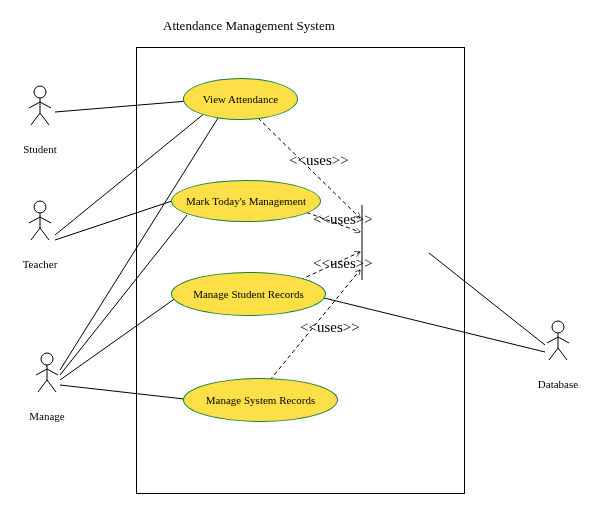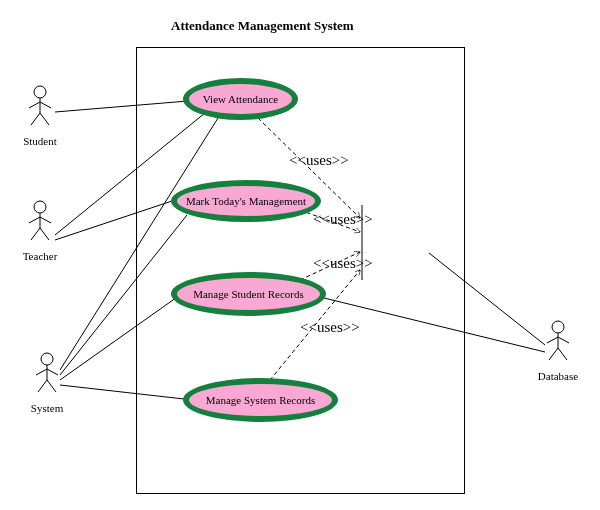--- a/index.html
+++ b/index.html
@@ -13,50 +13,49 @@
     color: #000;
     overflow: hidden;
   }
   .canvas {
     position: relative;
     width: 600px;
     height: 510px;
   }
   .title {
     position: absolute;
-    font-weight: bold;
+    font-weight: normal;
     font-size: 13px;
-    margin-left: 8px;
   }
   .system-box {
     position: absolute;
     border: 1px solid #000;
     background: transparent;
   }
   .actor {
     position: absolute;
     width: 50px;
     text-align: center;
   }
   .actor svg { display: block; margin: 0 auto; }
   .actor-label {
-    margin-top: 8px;
+    margin-top: 16px;
     font-size: 11px;
     font-family: Georgia, serif;
   }
   .usecase {
     position: absolute;
-    border: 6px solid #15803d;
+    border: 1px solid #15803d;
     border-radius: 50%;
     display: flex;
     align-items: center;
     justify-content: center;
     text-align: left;
     font-size: 11px;
-    background: #f9a8d4;
+    background: #fde047;
     padding: 0 6px;
     box-sizing: border-box;
   }
   .uses-label {
     position: absolute;
     font-size: 15px;
     color: #000;
   }
   svg.lines {
     position: absolute;
@@ -137,21 +136,21 @@
 
   <div class="actor" style="left:22px; top:352px;">
     <svg width="30" height="42">
       <circle cx="15" cy="7" r="6" fill="none" stroke="#000"></circle>
       <line x1="15" y1="13" x2="15" y2="28" stroke="#000"></line>
       <line x1="15" y1="17" x2="4" y2="23" stroke="#000"></line>
       <line x1="15" y1="17" x2="26" y2="23" stroke="#000"></line>
       <line x1="15" y1="28" x2="6" y2="40" stroke="#000"></line>
       <line x1="15" y1="28" x2="24" y2="40" stroke="#000"></line>
     </svg>
-    <div class="actor-label">System</div>
+    <div class="actor-label">Manage</div>
   </div>
 
   <div class="actor" style="left:533px; top:320px;">
     <svg width="30" height="42">
       <circle cx="15" cy="7" r="6" fill="none" stroke="#000"></circle>
       <line x1="15" y1="13" x2="15" y2="28" stroke="#000"></line>
       <line x1="15" y1="17" x2="4" y2="23" stroke="#000"></line>
       <line x1="15" y1="17" x2="26" y2="23" stroke="#000"></line>
       <line x1="15" y1="28" x2="6" y2="40" stroke="#000"></line>
       <line x1="15" y1="28" x2="24" y2="40" stroke="#000"></line>

